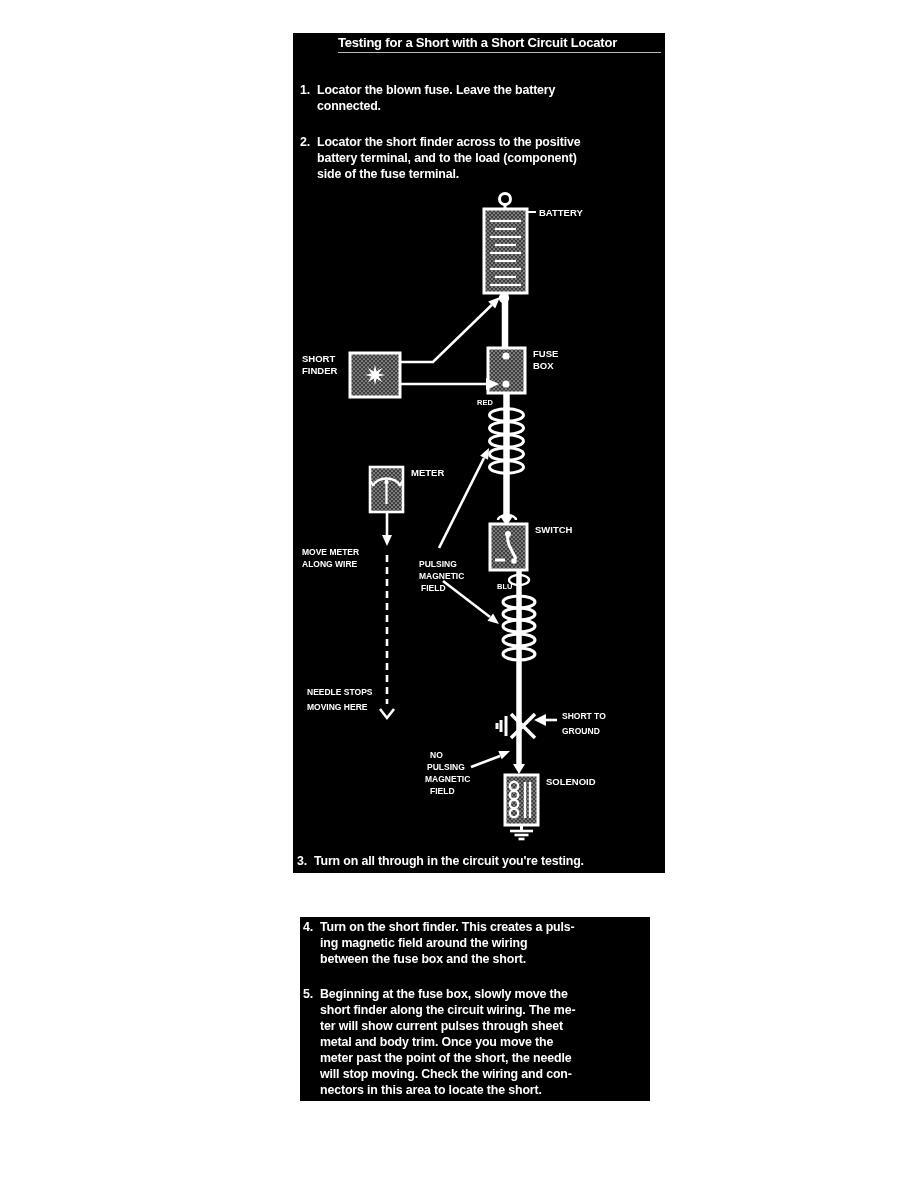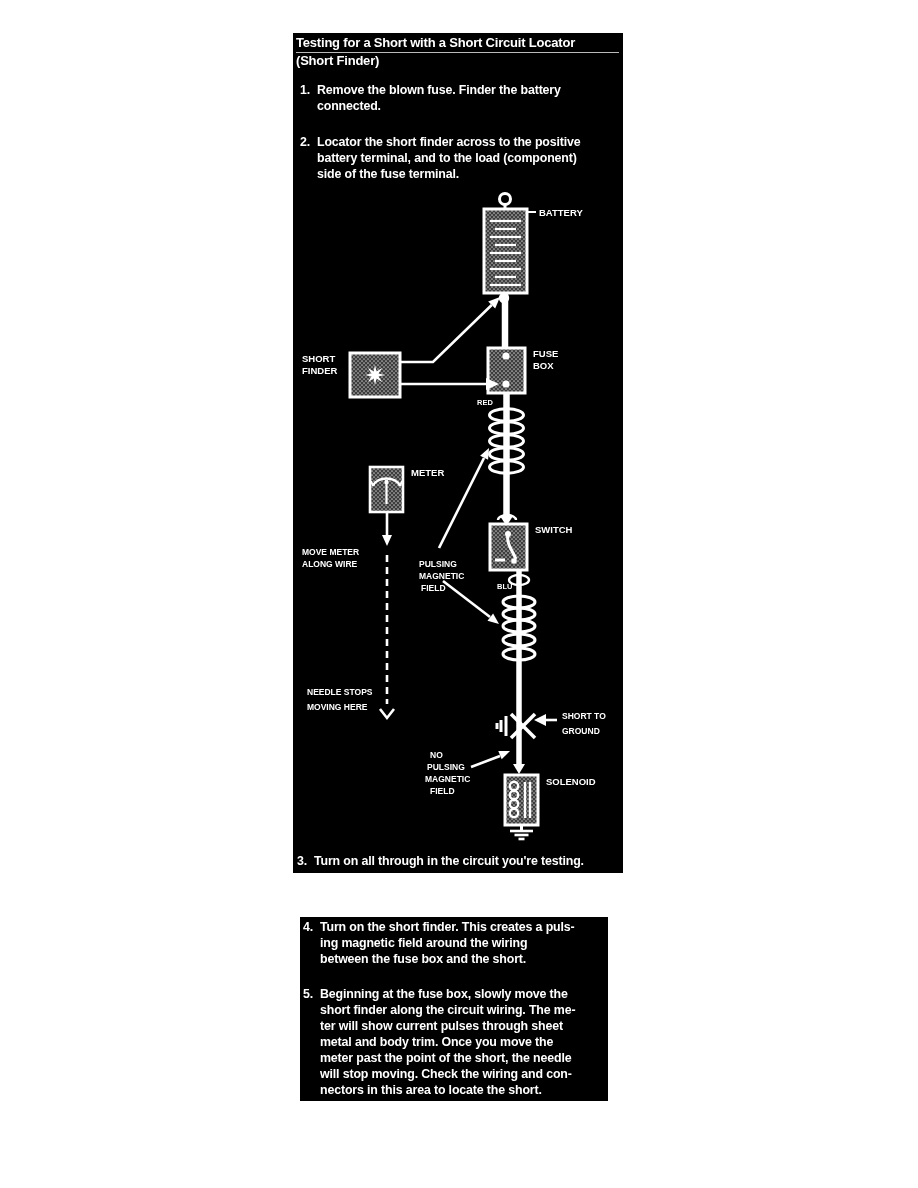--- a/index.html
+++ b/index.html
@@ -1,18 +1,18 @@
 <!DOCTYPE html>
 <html><head>
 <meta charset="utf-8">
 <style>
   html,body{margin:0;padding:0;background:#ffffff;}
   .page{position:relative;width:918px;height:1188px;background:#ffffff;overflow:hidden;
         font-family:"Liberation Sans",sans-serif;}
-  .panel{position:absolute;background:#000000;color:#ffffff;}
+  .panel{position:absolute;background:#000000;color:#ffffff;padding-left:42px;}
   .panel1{left:293px;top:33px;width:330px;height:840px;}
   .panel2{left:300px;top:917px;width:308px;height:184px;}
   .ptitle{padding:2px 4px 0 3px;font-weight:700;font-size:13px;line-height:16px;letter-spacing:-0.2px;white-space:nowrap;}
   .ptitle .t1{display:block;border-bottom:1.5px solid #b9b9b9;padding-bottom:1px;}
   .ptitle .t2{display:block;}
   .step{position:absolute;display:flex;font-weight:700;font-size:12.4px;line-height:16px;letter-spacing:-0.15px;}
   .step .num{flex:0 0 17px;}
   .step .txt{white-space:pre-line;}
   .step3 .txt{white-space:nowrap;}
   svg{position:absolute;display:block;}
@@ -23,26 +23,25 @@
 </style>
 </head>
 <body>
 
 <div class="page">
 
   <section class="panel panel1">
 
     <header class="ptitle">
       <span class="t1">Testing for a Short with a Short Circuit Locator</span>
-      <span class="t2">(Short Finder)</span>
     </header>
 
     <div class="step" style="left:7px;top:49px;">
       <span class="num">1.</span>
-      <span class="txt">Remove the blown fuse. Finder the battery
+      <span class="txt">Locator the blown fuse. Leave the battery
 connected.</span>
     </div>
 
     <div class="step" style="left:7px;top:101px;">
       <span class="num">2.</span>
       <span class="txt">Locator the short finder across to the positive
 battery terminal, and to the load (component)
 side of the fuse terminal.</span>
     </div>
 

